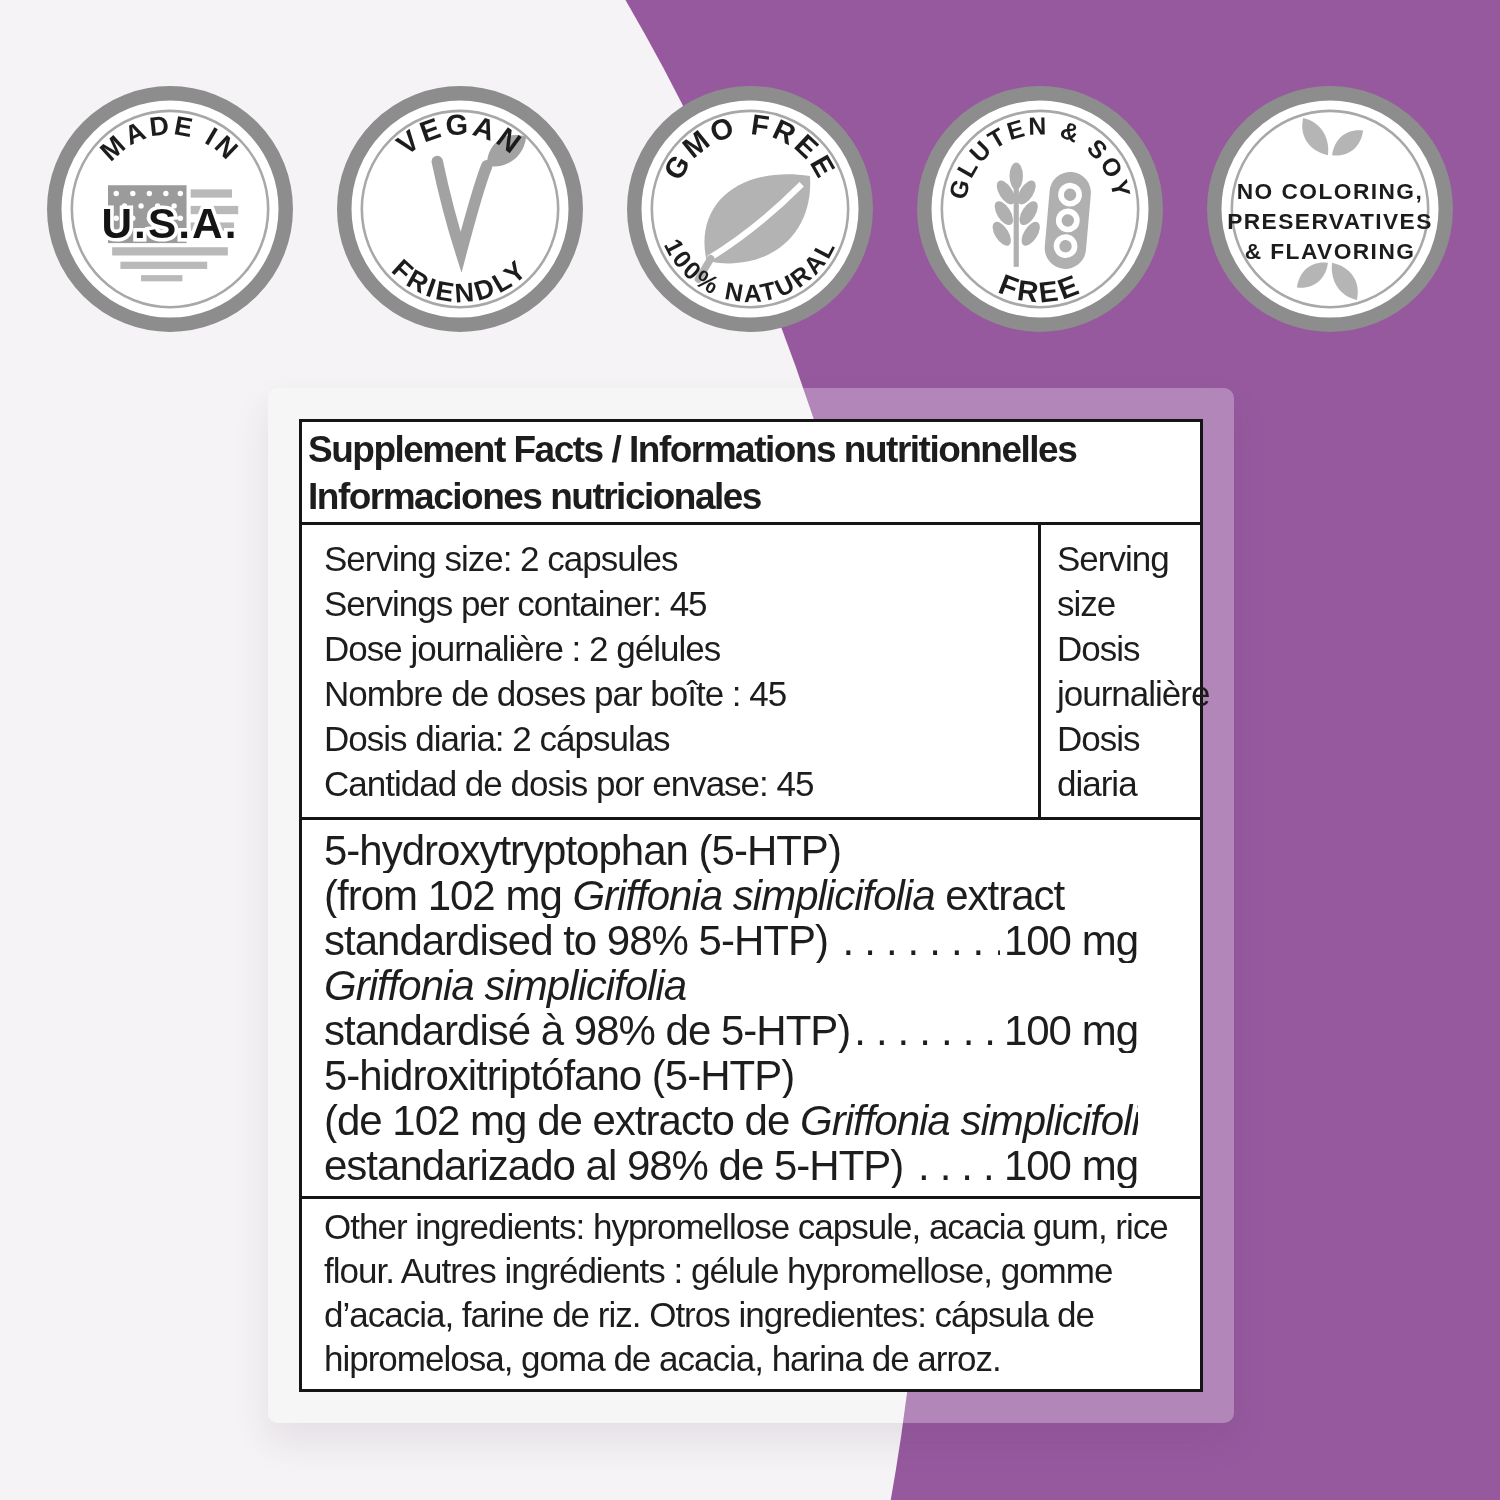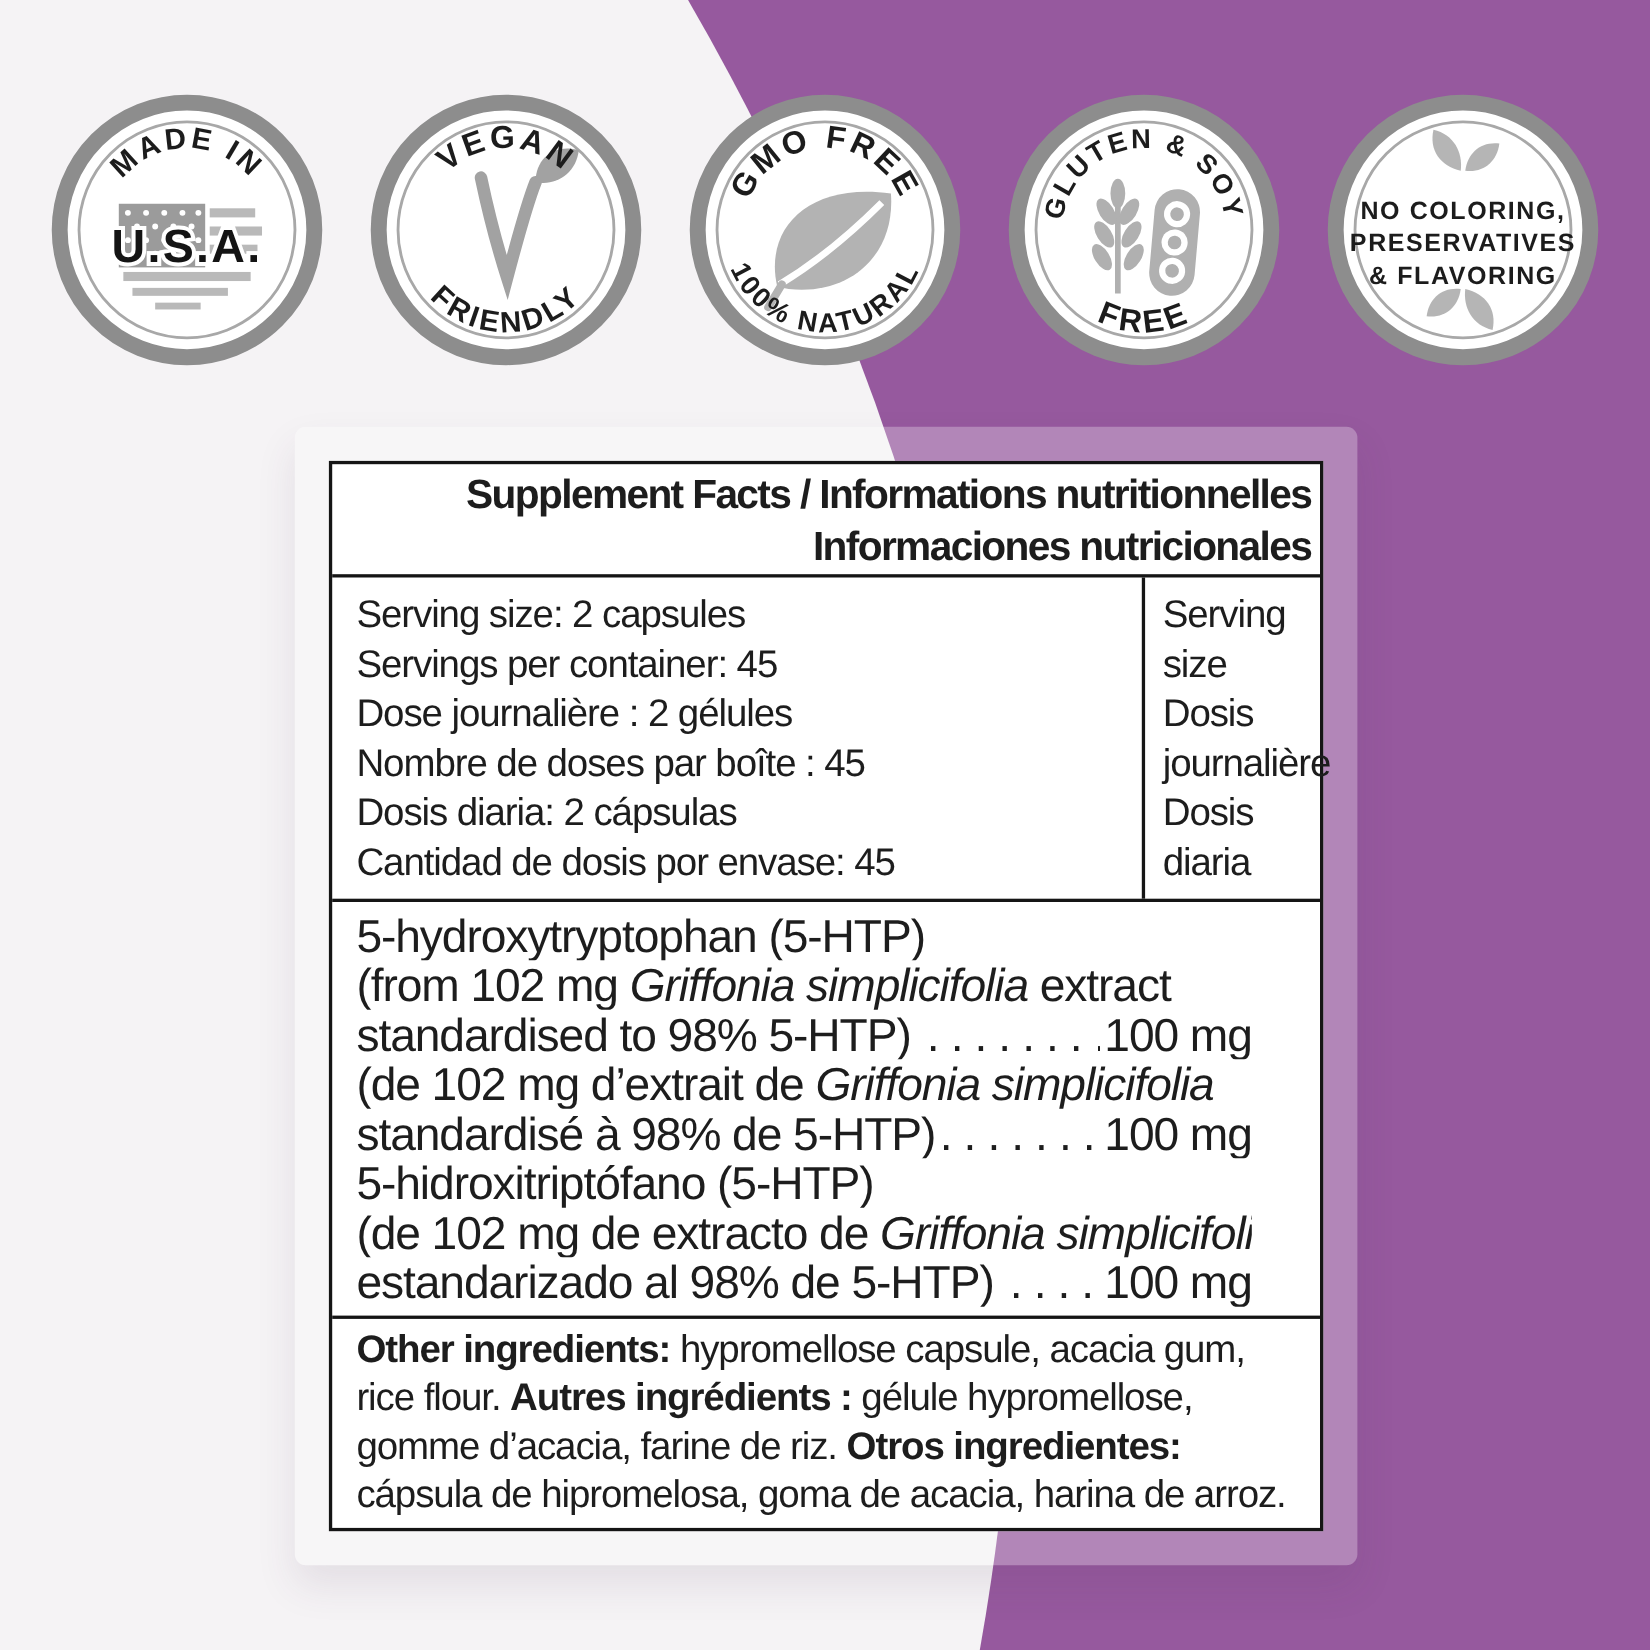--- a/index.html
+++ b/index.html
@@ -33,38 +33,38 @@
     left:268px;top:388px;width:966px;
     box-sizing:border-box;padding:31px;border-radius:10px;
     background:rgba(255,255,255,0.27);
     box-shadow:0 18px 36px rgba(80,50,90,0.10);
   }
   .facts-table{
     background:#ffffff;border:3px solid #151515;color:#1d1d1d;
     letter-spacing:-1px;
   }
   .t-title{
-    text-align:right;font-weight:bold;font-size:37px;line-height:47px;
+    text-align:left;font-weight:bold;font-size:37px;line-height:47px;
     padding:4px 8px 2px 6px;border-bottom:3px solid #151515;letter-spacing:-1.5px;
   }
   .t-title div{white-space:nowrap;}
   .t-serving{display:flex;border-bottom:3px solid #151515;font-size:35px;line-height:45px;}
   .serv-left{flex:1;padding:11px 8px 11px 22px;}
   .serv-left div,.serv-right div{white-space:nowrap;}
   .serv-right{width:162px;box-sizing:border-box;border-left:3px solid #151515;padding:11px 4px 11px 16px;}
   .t-ingredients{
     padding:8px 62px 8px 22px;font-size:42px;line-height:45px;
     border-bottom:3px solid #151515;
   }
   .ing-line{display:flex;white-space:pre;overflow:hidden;}
   .ing-line > *{flex:0 0 auto;}
   .ing-line .leader{flex:1 1 0;min-width:0;overflow:hidden;white-space:nowrap;letter-spacing:10px;margin:0 4px;}
   .t-other{padding:6px 20px 8px 22px;font-size:35px;line-height:44px;}
   em{font-style:italic;font-family:inherit;}
-  strong{font-weight:bold;}
+  strong{font-weight:normal;}
 </style>
 </head>
 <body>
 
 <div class="stage">
   <div class="bg-circle"></div>
 
   <div class="badges">
 
     <svg class="badge" viewBox="0 0 240 240">
@@ -204,21 +204,21 @@
             <div>Dosis</div>
             <div>journalière</div>
             <div>Dosis</div>
             <div>diaria</div>
           </div>
       </div>
       <div class="t-ingredients" id="ingredients">
           <div class="ing-line"><span>5-hydroxytryptophan (5-HTP)</span></div>
           <div class="ing-line"><span>(from 102 mg </span><em>Griffonia simplicifolia</em><span> extract</span></div>
           <div class="ing-line"><span>standardised to 98% 5-HTP) </span><span class="leader">.......................................</span><span>100 mg</span></div>
-          <div class="ing-line"><span>(de 102 mg d’extrait de </span><em>Griffonia simplicifolia</em></div>
+          <div class="ing-line"><em>Griffonia simplicifolia</em></div>
           <div class="ing-line"><span>standardisé à 98% de 5-HTP)</span><span class="leader">.......................................</span><span>100 mg</span></div>
           <div class="ing-line"><span>5-hidroxitriptófano (5-HTP)</span></div>
           <div class="ing-line"><span>(de 102 mg de extracto de </span><em>Griffonia simplicifolia</em></div>
           <div class="ing-line"><span>estandarizado al 98% de 5-HTP) </span><span class="leader">.......................................</span><span>100 mg</span></div>
         </div>
       <div class="t-other" id="other-ingredients"><strong>Other ingredients: </strong><span>hypromellose capsule, acacia gum, rice flour. </span><strong>Autres ingrédients : </strong><span>gélule hypromellose, gomme d’acacia, farine de riz. </span><strong>Otros ingredientes: </strong><span>cápsula de hipromelosa, goma de acacia, harina de arroz.</span></div>
     </div>
   </div>
 </div>
 

